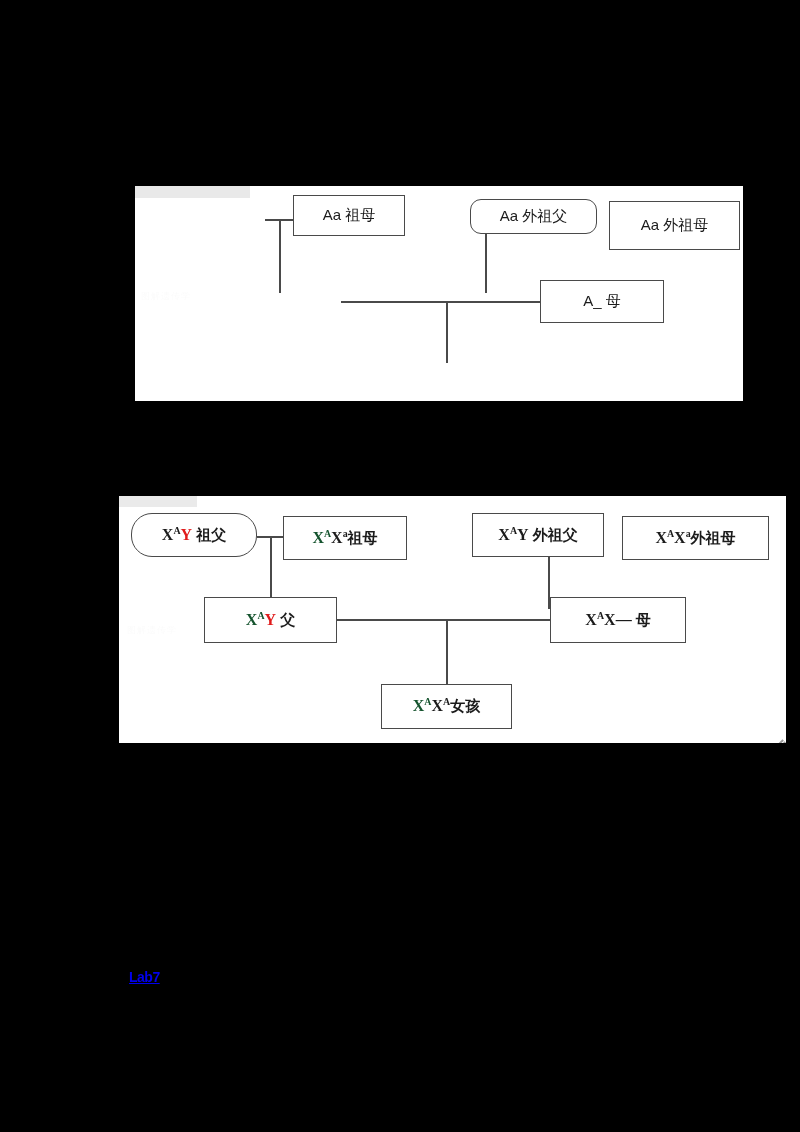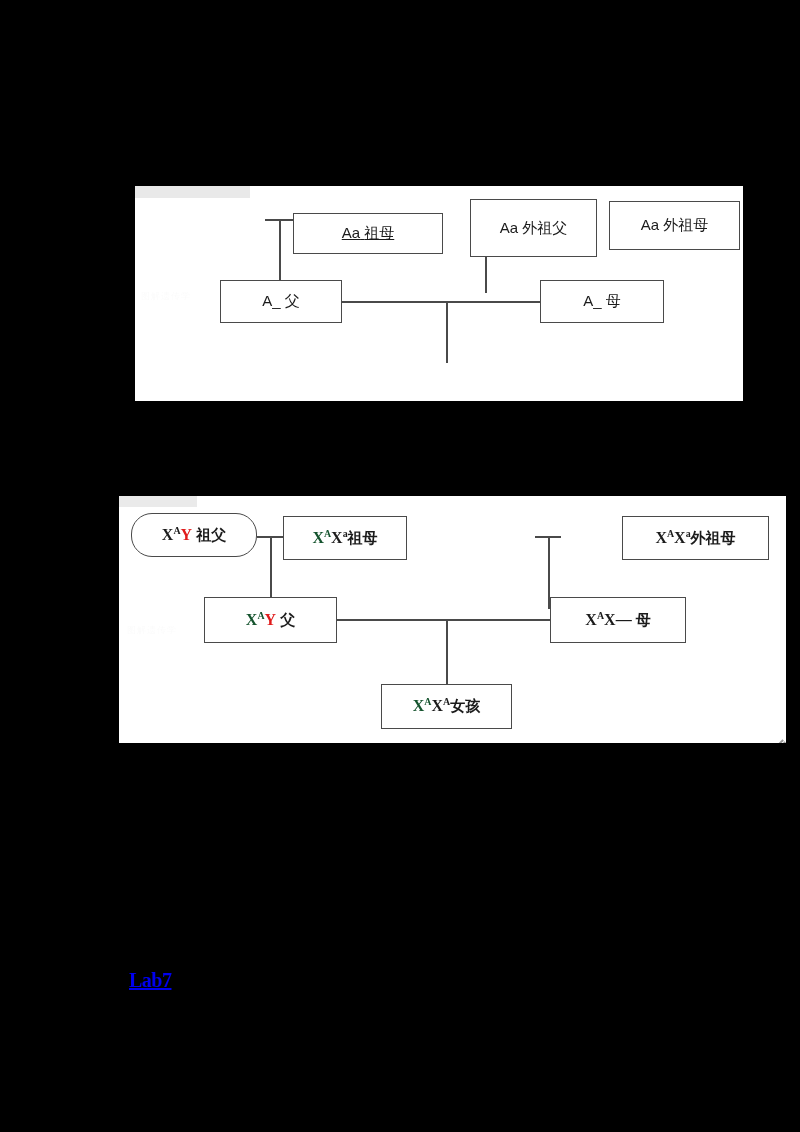--- a/index.html
+++ b/index.html
@@ -131,22 +131,22 @@
     z-index: 1;
   }
   .line.h { height: 1.6px; }
   .line.v { width: 1.6px; }
 
   
   #footer-link {
     position: absolute;
     left: 129px;
     top: 969px;
-    font-family: Liberation Serif, serif;
-    font-size: 20px;
+    font-family: Liberation Sans, sans-serif;
+    font-size: 14px;
     font-weight: 700;
     color: #0000ee;
     text-decoration: underline;
     letter-spacing: -0.5px;
     filter: blur(0.5px);
   }
 </style>
 </head>
 <body>
 
@@ -161,35 +161,32 @@
 
   <div class="line h" style="left:336px; top:33px; width:28px;"></div>
 
   <div class="line v" style="left:350px; top:33px; height:74px;"></div>
 
   <div class="line h" style="left:206px; top:115px; width:200px;"></div>
 
   <div class="line v" style="left:311px; top:115px; height:62px;"></div>
 
 
-  <div class="node" style="left:158px; top:27px; width:150px; height:41px;text-decoration:underline;">
+  <div class="node" style="left:158px; top:9px; width:112px; height:41px;">
     <span class="lbl"><span>Aa</span>&nbsp;<span class="han">祖母</span></span>
   </div>
 
-  <div class="node" style="left:209px; top:13px; width:127px; height:58px; left:209px; margin-left:126px;">
+  <div class="node" style="left:209px; top:13px; width:127px; height:35px; left:209px; margin-left:126px;border-radius:11px;">
     <span class="lbl"><span>Aa</span>&nbsp;<span class="han">外祖父</span></span>
   </div>
 
   <div class="node" style="left:364px; top:15px; width:131px; height:49px; margin-left:110px;">
     <span class="lbl"><span>Aa</span>&nbsp;<span class="han">外祖母</span></span>
   </div>
 
-  <div class="node" style="left:85px; top:94px; width:122px; height:43px;">
-    <span class="lbl"><span>A_</span>&nbsp;<span class="han">父</span></span>
-  </div>
 
   <div class="node" style="left:405px; top:94px; width:124px; height:43px;">
     <span class="lbl"><span>A_</span>&nbsp;<span class="han">母</span></span>
   </div>
 
 
 </div>
 
 <div class="panel" id="panel-2">
 
@@ -208,20 +205,25 @@
       <span class="c-black">X<sup>A</sup></span><span class="c-red">Y</span>&nbsp;<span class="han">祖父</span>
     </span>
   </div>
 
   <div class="node" style="left:164px; top:20px; width:124px; height:44px;">
     <span class="lbl">
       <span class="c-blue">X<sup>A</sup></span><span class="c-black">X<sup>a</sup></span><span class="han">祖母</span>
     </span>
   </div>
 
+  <div class="node" style="left:353px; top:17px; width:132px; height:44px;">
+    <span class="lbl">
+      <span class="c-black">X<sup>A</sup></span><span class="c-black">Y</span>&nbsp;<span class="han">外祖父</span>
+    </span>
+  </div>
 
   <div class="node" style="left:503px; top:20px; width:147px; height:44px;">
     <span class="lbl">
       <span class="c-black">X<sup>A</sup></span><span class="c-black">X<sup>a</sup></span><span class="han">外祖母</span>
     </span>
   </div>
 
   <div class="node" style="left:85px; top:101px; width:133px; height:46px;">
     <span class="lbl">
       <span class="c-blue">X<sup>A</sup></span><span class="c-red">Y</span>&nbsp;<span class="han">父</span>

